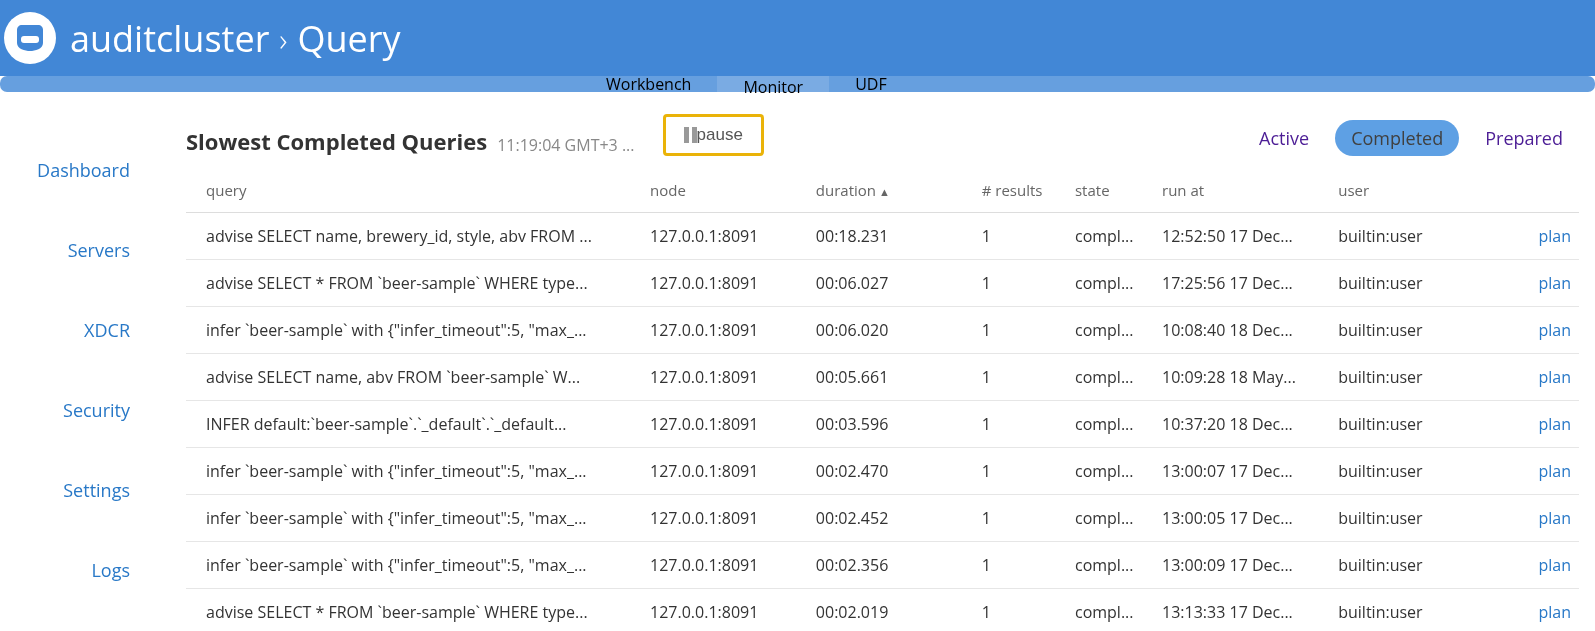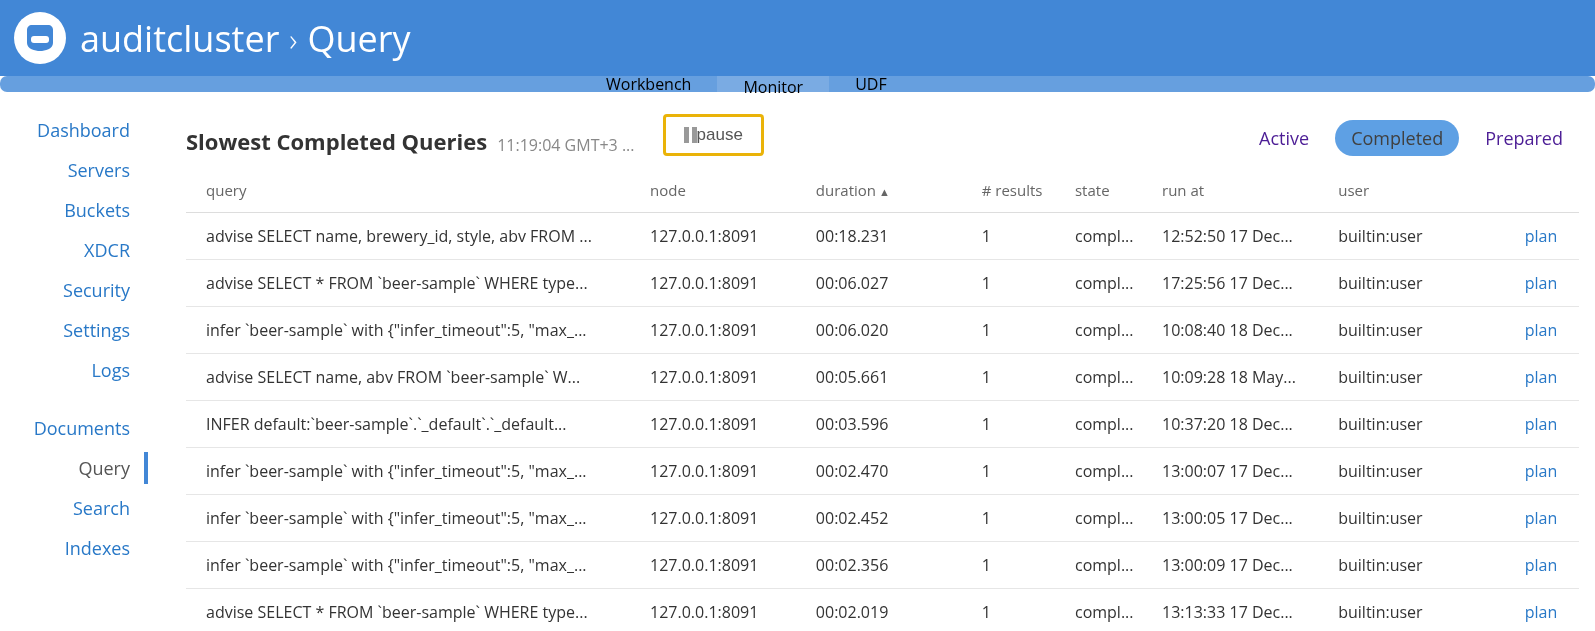--- a/index.html
+++ b/index.html
@@ -10,21 +10,21 @@
     background: #fff;
     width: 1595px;
   }
   
   .header {
     background: #4287d6;
     color: #fff;
     height: 76px;
     display: flex;
     align-items: center;
-    padding-left: 14px;
+    padding-left: 4px;
   }
   .logo {
     width: 52px;
     height: 52px;
     background: #fff;
     border-radius: 50%;
     display: flex;
     align-items: center;
     justify-content: center;
     margin-right: 14px;
@@ -76,20 +76,21 @@
     align-items: flex-end;
     font-size: 18px;
   }
   .sidebar .item {
     padding: 8px 18px 8px 0;
     width: 100%;
     text-align: right;
     color: #2878c7;
     cursor: pointer;
     position: relative;
+    margin-top: 40px;
   }
   .sidebar .item.current {
     color: #555;
   }
   .sidebar .item.current::after {
     content: "";
     position: absolute;
     right: 0;
     top: 4px;
     bottom: 4px;
@@ -171,21 +172,21 @@
     overflow: hidden;
     text-overflow: ellipsis;
   }
   .col-query { width: 440px; padding-left: 20px !important; }
   .col-node { width: 160px; }
   .col-duration { width: 160px; }
   .col-results { width: 90px; }
   .col-state { width: 84px; }
   .col-runat { width: 170px; }
   .col-user { width: 180px; }
-  .col-plan { width: 60px; text-align: left; }
+  .col-plan { width: 60px; text-align: right; }
   .plan-link { color: #2878c7; cursor: pointer; }
   .sort-ind { font-size: 11px; margin-left: 3px; }
 </style>
 </head>
 <body>
 
 <div class="header">
   <div class="logo">
     <svg viewBox="0 0 30 26">
       <path d="M2 5 C2 2 4 0 7 0 L23 0 C26 0 28 2 28 5 L28 18 C28 24 20 26 15 26 C10 26 2 24 2 18 Z" fill="#4287d6"></path>
@@ -213,21 +214,20 @@
     <span>UDF</span>
   </div>
 </div>
 
 <div class="body">
 
   <div class="sidebar">
     <div id="sb-g1">
         <div class="item">Dashboard</div>
         <div class="item">Servers</div>
-        <div class="item">Buckets</div>
         <div class="item">XDCR</div>
         <div class="item">Security</div>
         <div class="item">Settings</div>
         <div class="item">Logs</div>
       </div>
     <div class="gap"></div>
     <div id="sb-g2">
         <div class="item">Documents</div>
         <div class="item current">Query</div>
         <div class="item">Search</div>

